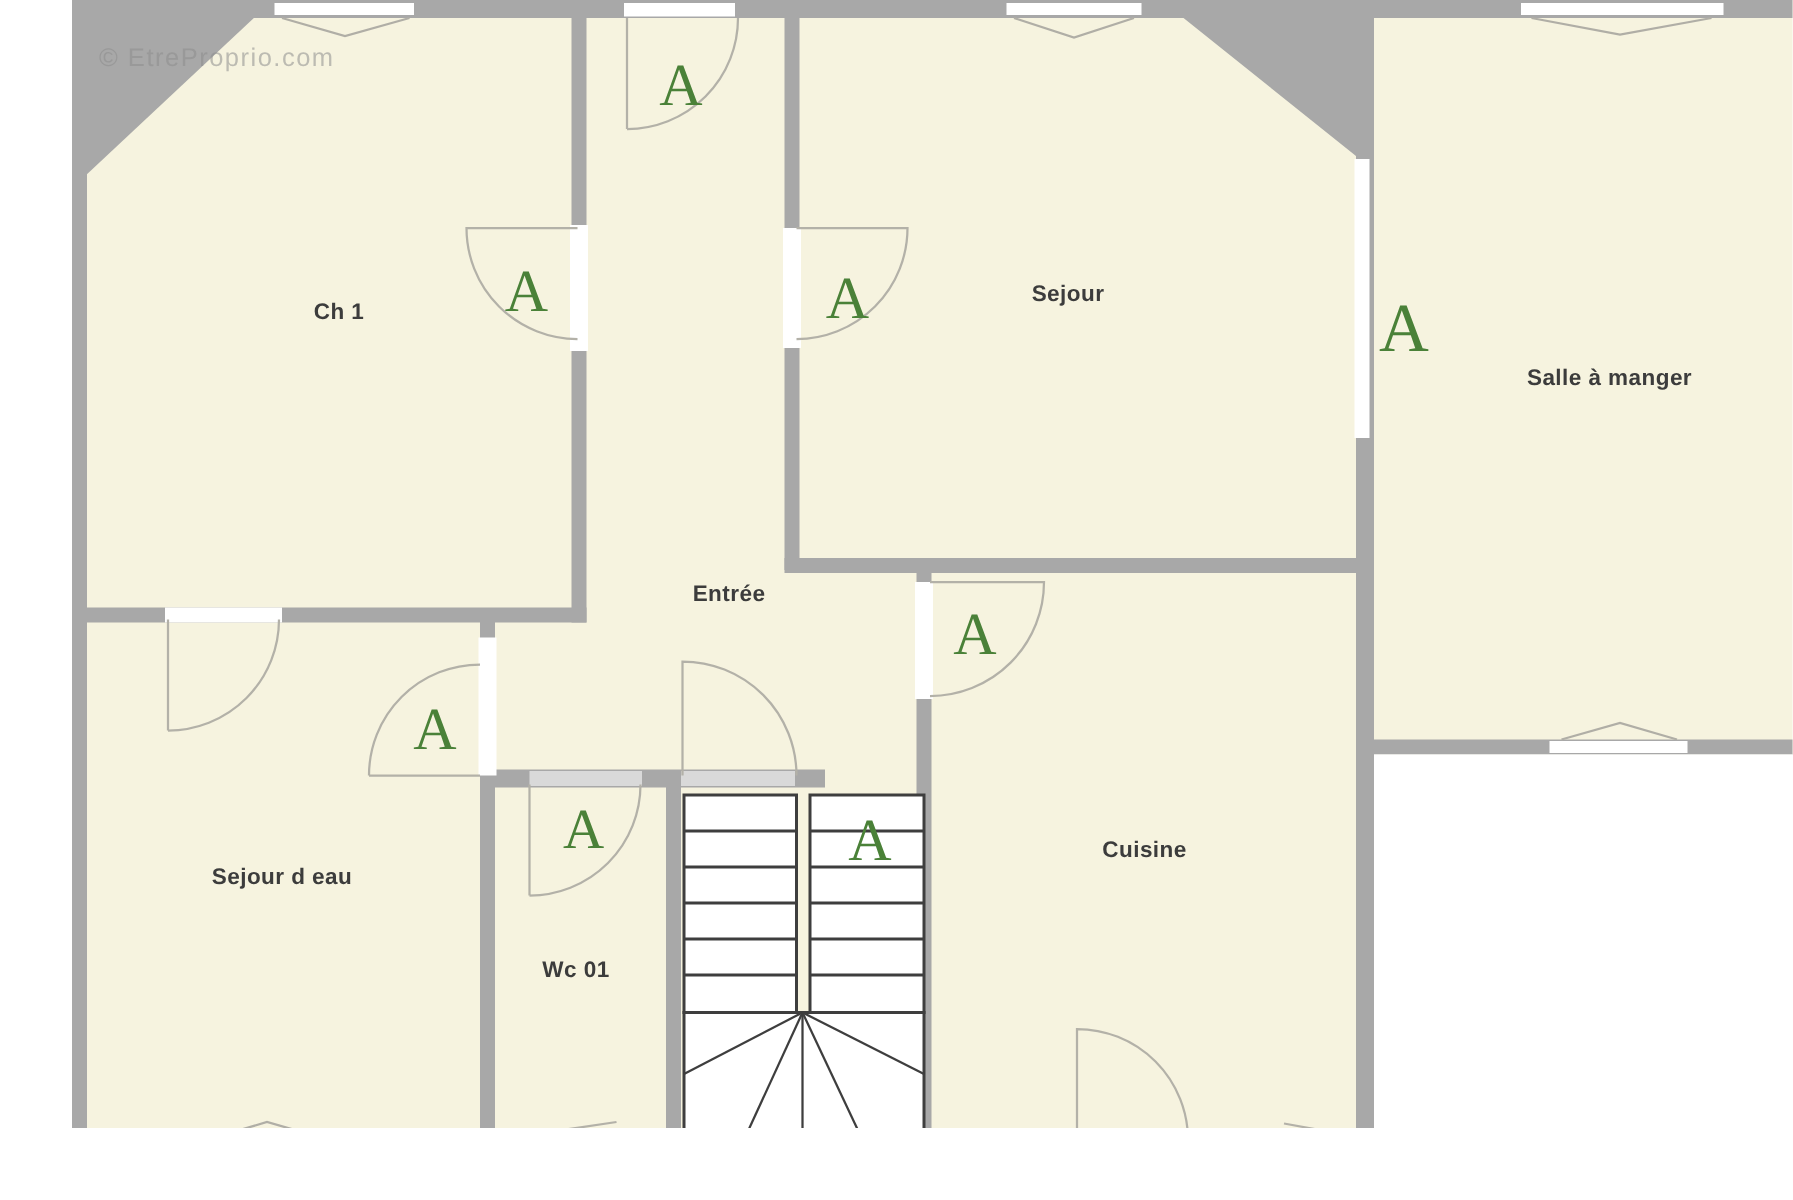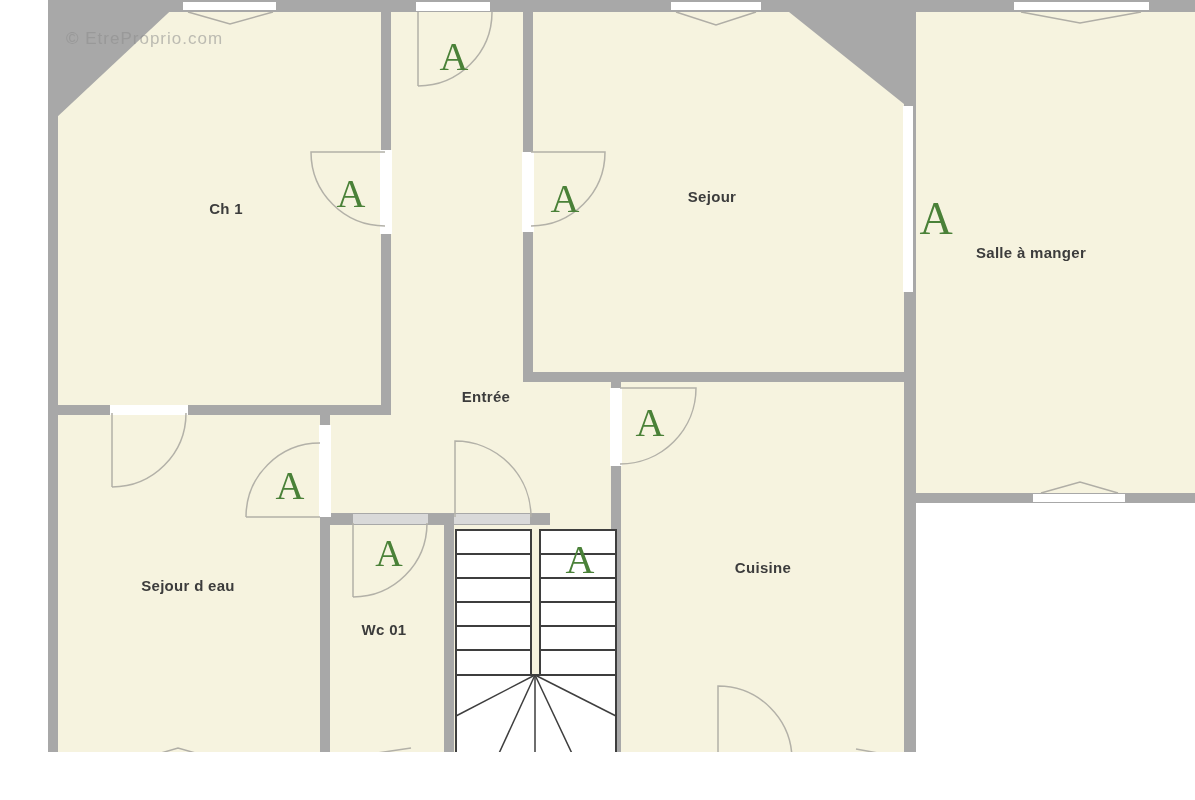--- a/index.html
+++ b/index.html
@@ -133,24 +133,24 @@
       </g>
     </g>
 
     <rect x="868" y="503" width="327" height="297" fill="#ffffff"></rect>
   </svg>
 
   <div class="watermark">© EtreProprio.com</div>
 
   <div class="room-label" style="left:178px;top:208px;">Ch 1</div>
   <div class="room-label" style="left:664px;top:196px;">Sejour</div>
-  <div class="room-label" style="left:983px;top:252px;">Salle à manger</div>
+  <div class="room-label" style="left:1025px;top:252px;">Salle à manger</div>
   <div class="room-label" style="left:438px;top:396px;">Entrée</div>
   <div class="room-label" style="left:140px;top:585px;">Sejour d eau</div>
-  <div class="room-label" style="left:336px;top:629px;">Wc 01</div>
+  <div class="room-label" style="left:336px;top:647px;">Wc 01</div>
   <div class="room-label" style="left:715px;top:567px;text-align:right;">Cuisine</div>
 
   <div class="door-marker" style="left:303px;top:194px;">A</div>
   <div class="door-marker" style="left:406px;top:57px;">A</div>
   <div class="door-marker" style="left:517px;top:199px;">A</div>
   <div class="door-marker big" style="left:888px;top:219px;">A</div>
   <div class="door-marker" style="left:602px;top:423px;">A</div>
   <div class="door-marker" style="left:242px;top:486px;">A</div>
   <div class="door-marker small" style="left:341px;top:553px;">A</div>
   <div class="door-marker" style="left:532px;top:560px;">A</div>

